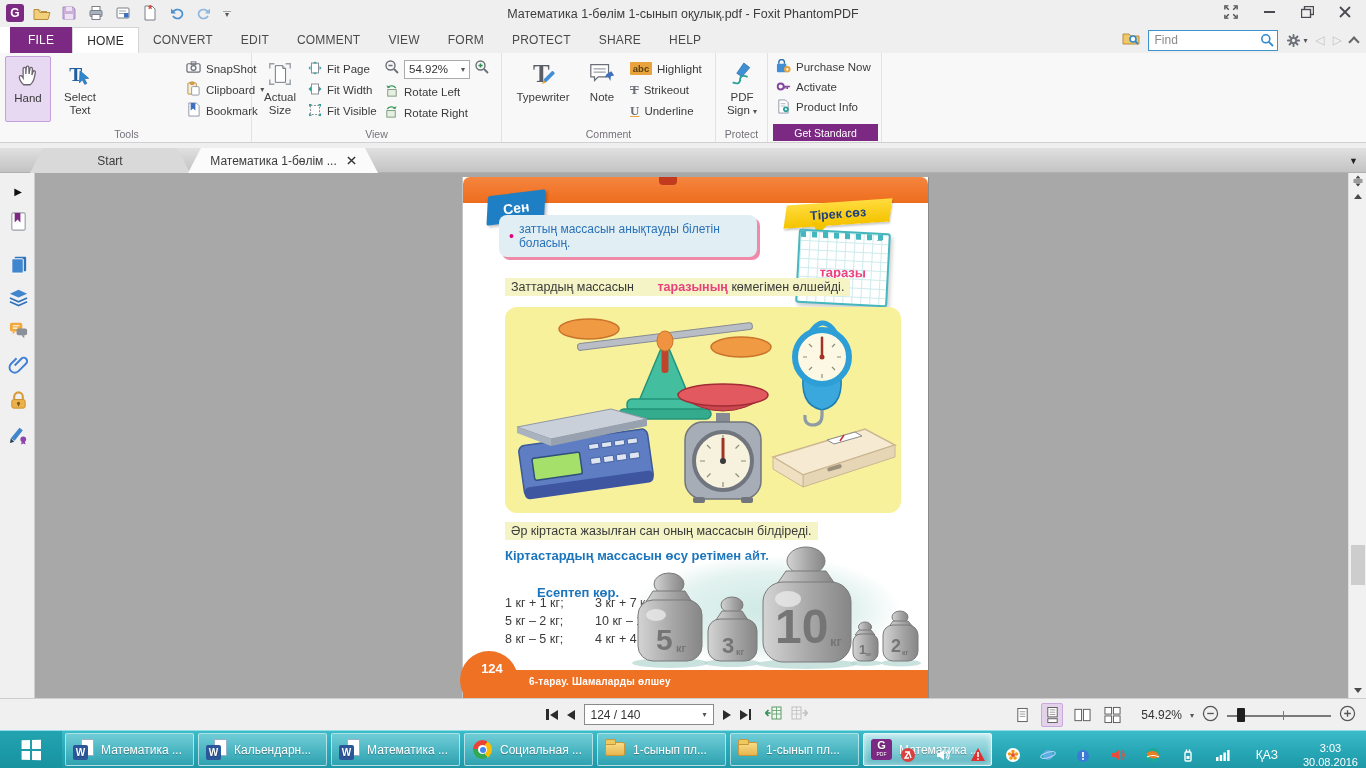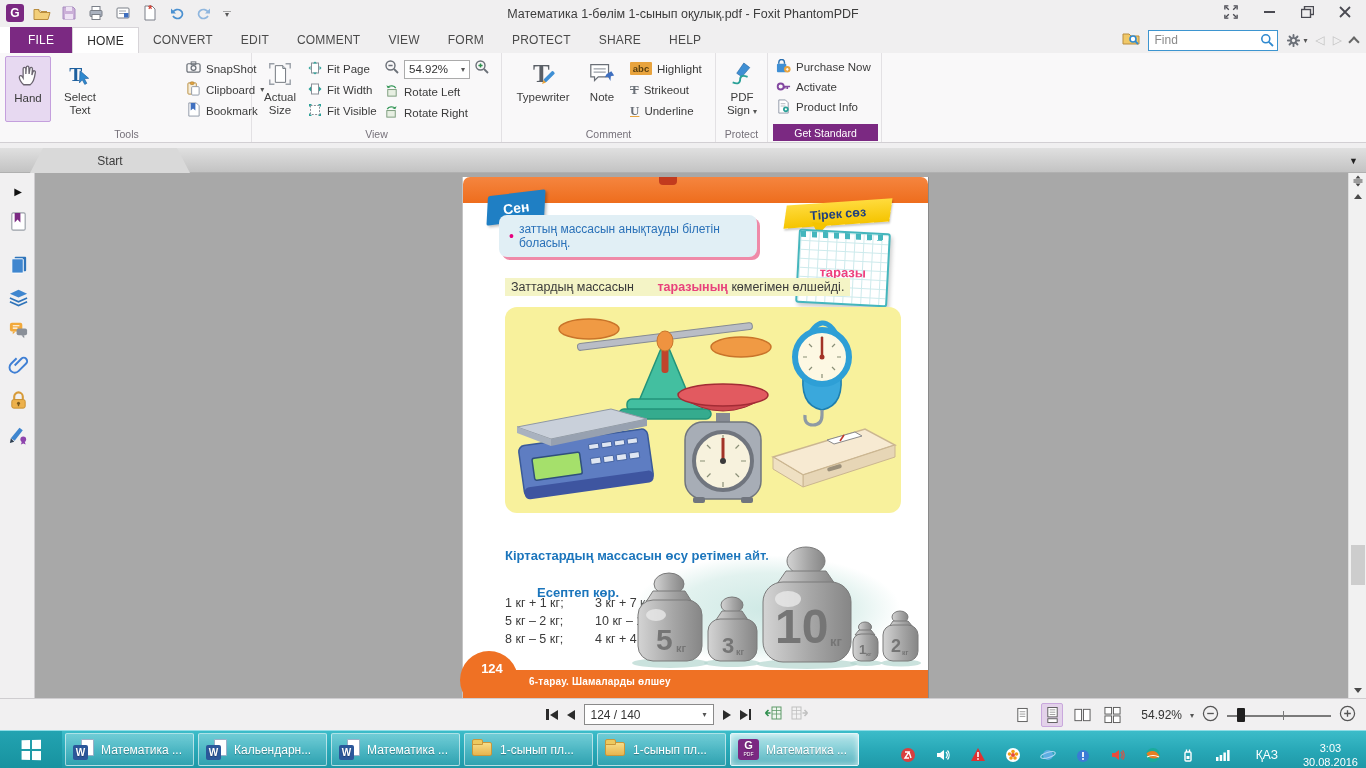--- a/index.html
+++ b/index.html
@@ -465,20 +465,26 @@
       </div>
       <div class="getbar">Get Standard</div>
     </div>
   </div>
   <div class="gapstrip"></div>
 
   <div class="tabbar">
     <div class="dtab start">
       <span>Start</span>
     </div>
+    <div class="dtab activedoc">
+      <span>Математика 1-бөлім ...</span>
+      <span><svg width="9" height="9" viewBox="0 0 10 10">
+            <path d="M1 1l8 8M9 1L1 9" stroke="#333" stroke-width="1.6"></path>
+          </svg></span>
+    </div>
     <span style="position:absolute;right:8px;top:8px;font-size:9px;color:#222;">▼</span>
   </div>
 
   <div class="main">
 
     <div class="sidebar">
       <div class="sbicon" style="top:6px;font-size:10px;color:#111;">▶</div>
       <div class="sbicon" style="top:36px;">
         <svg width="21" height="21" viewBox="0 0 22 22">
             <rect x="4" y="2" width="14" height="18" rx="1.5" fill="#fff" stroke="#9aa0a8" stroke-width="1.2"></rect>
@@ -621,20 +627,21 @@
               <polygon points="6,46 98,18 128,34 36,64" fill="#f7ead2" stroke="#cbb691" stroke-width="1.5"></polygon>
               <polygon points="36,64 128,34 128,46 36,76" fill="#e7d6b6" stroke="#cbb691"></polygon>
               <polygon points="6,46 36,64 36,76 6,58" fill="#efe0c2" stroke="#cbb691"></polygon>
               <polygon points="60,29 88,21 95,25 67,33" fill="#fff" stroke="#8a8a8a"></polygon>
               <path d="M77 24l-4 6" stroke="#c0392b" stroke-width="1.6"></path>
               <rect x="60" y="55" width="15" height="4" rx="2" fill="#9a8f7a" transform="rotate(-17 67 57)"></rect>
             </g>
           </svg>
         </div>
 
+        <div class="rule" style="left:42px;top:345px;"><span>Әр кіртаста жазылған сан оның массасын  білдіреді.</span></div>
         <div class="bluehead" style="top:371px;">Кіртастардың массасын өсу ретімен айт.</div>
         <div class="bluehead" style="top:408px;margin-left:32px;">Есептеп көр.</div>
 
         <div class="eqs">
           <span>1 кг + 1 кг;</span>
             <span>3 кг + 7 кг;</span>
           <span>5 кг – 2 кг;</span>
             <span>10 кг – 1 кг;</span>
           <span>8 кг – 5 кг;</span>
             <span>4 кг + 4 кг.</span>
@@ -831,20 +838,26 @@
       </div>
       <div class="tbtn">
         <span class="tico">
             <span class="wordpage"></span>
             <span class="wordW">W</span>
           </span>
         <span class="lbl">Математика ...</span>
       </div>
       <div class="tbtn">
         <span class="tico">
+            <span class="chromeico"></span>
+          </span>
+        <span class="lbl">Социальная ...</span>
+      </div>
+      <div class="tbtn">
+        <span class="tico">
             <span class="folderico"></span>
           </span>
         <span class="lbl">1-сынып пл...</span>
       </div>
       <div class="tbtn">
         <span class="tico">
             <span class="folderico"></span>
           </span>
         <span class="lbl">1-сынып пл...</span>
       </div>

